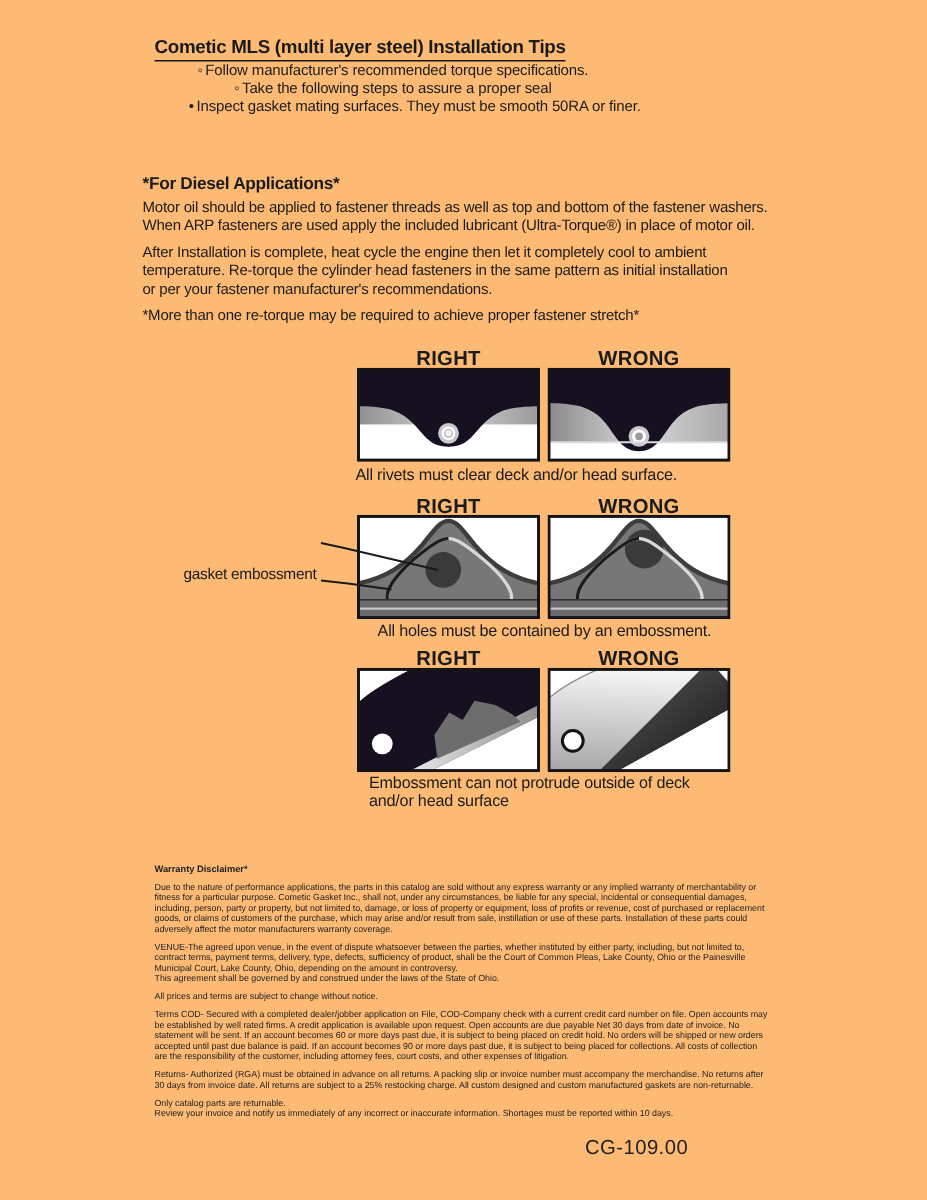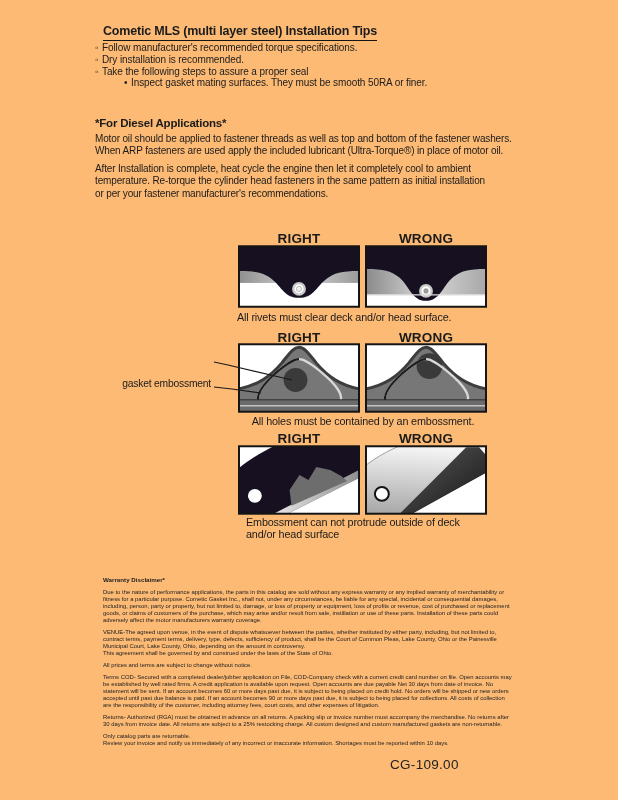--- a/index.html
+++ b/index.html
@@ -4,21 +4,21 @@
 <style>
   html,body{margin:0;padding:0;background:#fff;}
   .page{position:relative;width:618px;height:800px;background:#fdba74;
         font-family:"Liberation Sans",sans-serif;color:var(--ink,#1b1b1b);overflow:hidden;}
   .abs{position:absolute;}
   .pre{white-space:pre-line;}
 
   .title{left:103px;top:24px;font-size:12.5px;font-weight:bold;letter-spacing:-0.2px;
          border-bottom:1.5px solid #151515;padding-bottom:2px;}
 
-  .tips{left:95px;top:42px;font-size:10px;letter-spacing:-0.1px;line-height:11.8px;}
+  .tips{left:95px;top:42px;font-size:10px;letter-spacing:-0.1px;line-height:11.8px;text-align:center;}
   .tip .mk{display:inline-block;width:7px;}
   .tip.sub{padding-left:29px;}
 
   .dheading{left:95px;top:117px;font-size:11.5px;font-weight:bold;letter-spacing:-0.2px;}
   .para{left:95px;font-size:10px;line-height:12.3px;letter-spacing:-0.15px;width:460px;}
   .p1{top:133px;} .p2{top:163px;} .pnote{top:205px;}
 
   .fhead{width:122px;text-align:center;font-size:13.5px;font-weight:bold;letter-spacing:0.2px;}
   .fh-r1{top:231px;} .fh-r2{top:330px;} .fh-r3{top:431px;}
   .fh-left{left:238px;} .fh-right{left:365px;}
@@ -41,31 +41,31 @@
 </style>
 </head>
 <body>
 
 <div class="page">
 
   <div class="abs title">Cometic MLS (multi layer steel) Installation Tips</div>
 
   <div class="abs tips">
     <div class="tip"><span class="mk">◦</span><span>Follow manufacturer's recommended torque specifications.</span></div>
-    <div class="tip"><span class="mk">◦</span><span>Dry installation is recommended.</span></div>
     <div class="tip"><span class="mk">◦</span><span>Take the following steps to assure a proper seal</span></div>
     <div class="tip sub"><span class="mk">•</span><span>Inspect gasket mating surfaces.  They must be smooth 50RA or finer.</span></div>
   </div>
 
   <div class="abs dheading">*For Diesel Applications*</div>
   <div class="abs para p1 pre">Motor oil should be applied to fastener threads as well as top and bottom of the fastener washers.
 When ARP fasteners are used apply the included lubricant (Ultra-Torque®) in place of motor oil.</div>
   <div class="abs para p2 pre">After Installation is complete, heat cycle the engine then let it completely cool to ambient
 temperature. Re-torque the cylinder head fasteners in the same pattern as initial installation
 or per your fastener manufacturer's recommendations.</div>
+  <div class="abs para pnote">*More than one re-torque may be required to achieve proper fastener stretch*</div>
 
   <div class="abs fhead fh-r1 fh-left">RIGHT</div>
   <div class="abs fhead fh-r1 fh-right">WRONG</div>
 
   <svg class="abs panel" style="left:238px;top:245px" width="122" height="63" viewBox="0 0 123 63">
     <defs>
       <linearGradient id="r1a" x1="0" y1="0" x2="1" y2="0">
         <stop offset="0" stop-color="#8f8f8f"></stop>
           <stop offset="0.5" stop-color="#d6d6d6"></stop>
           <stop offset="1" stop-color="#9a9a9a"></stop>

